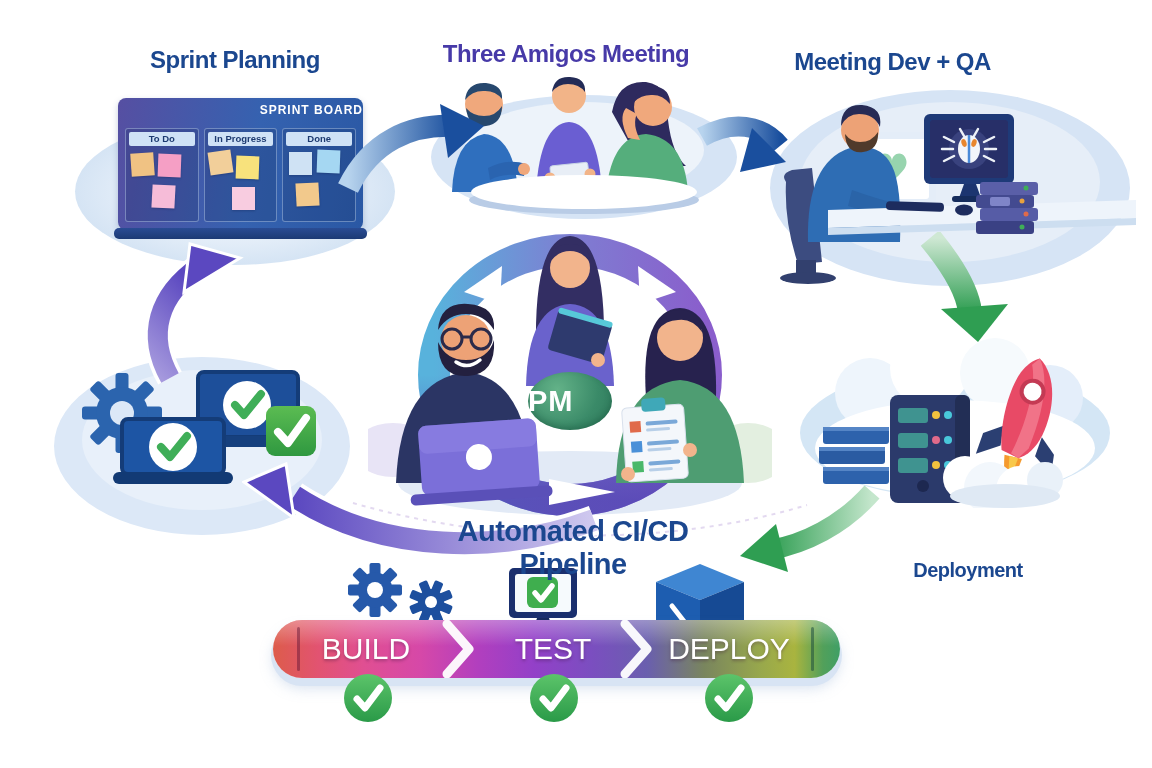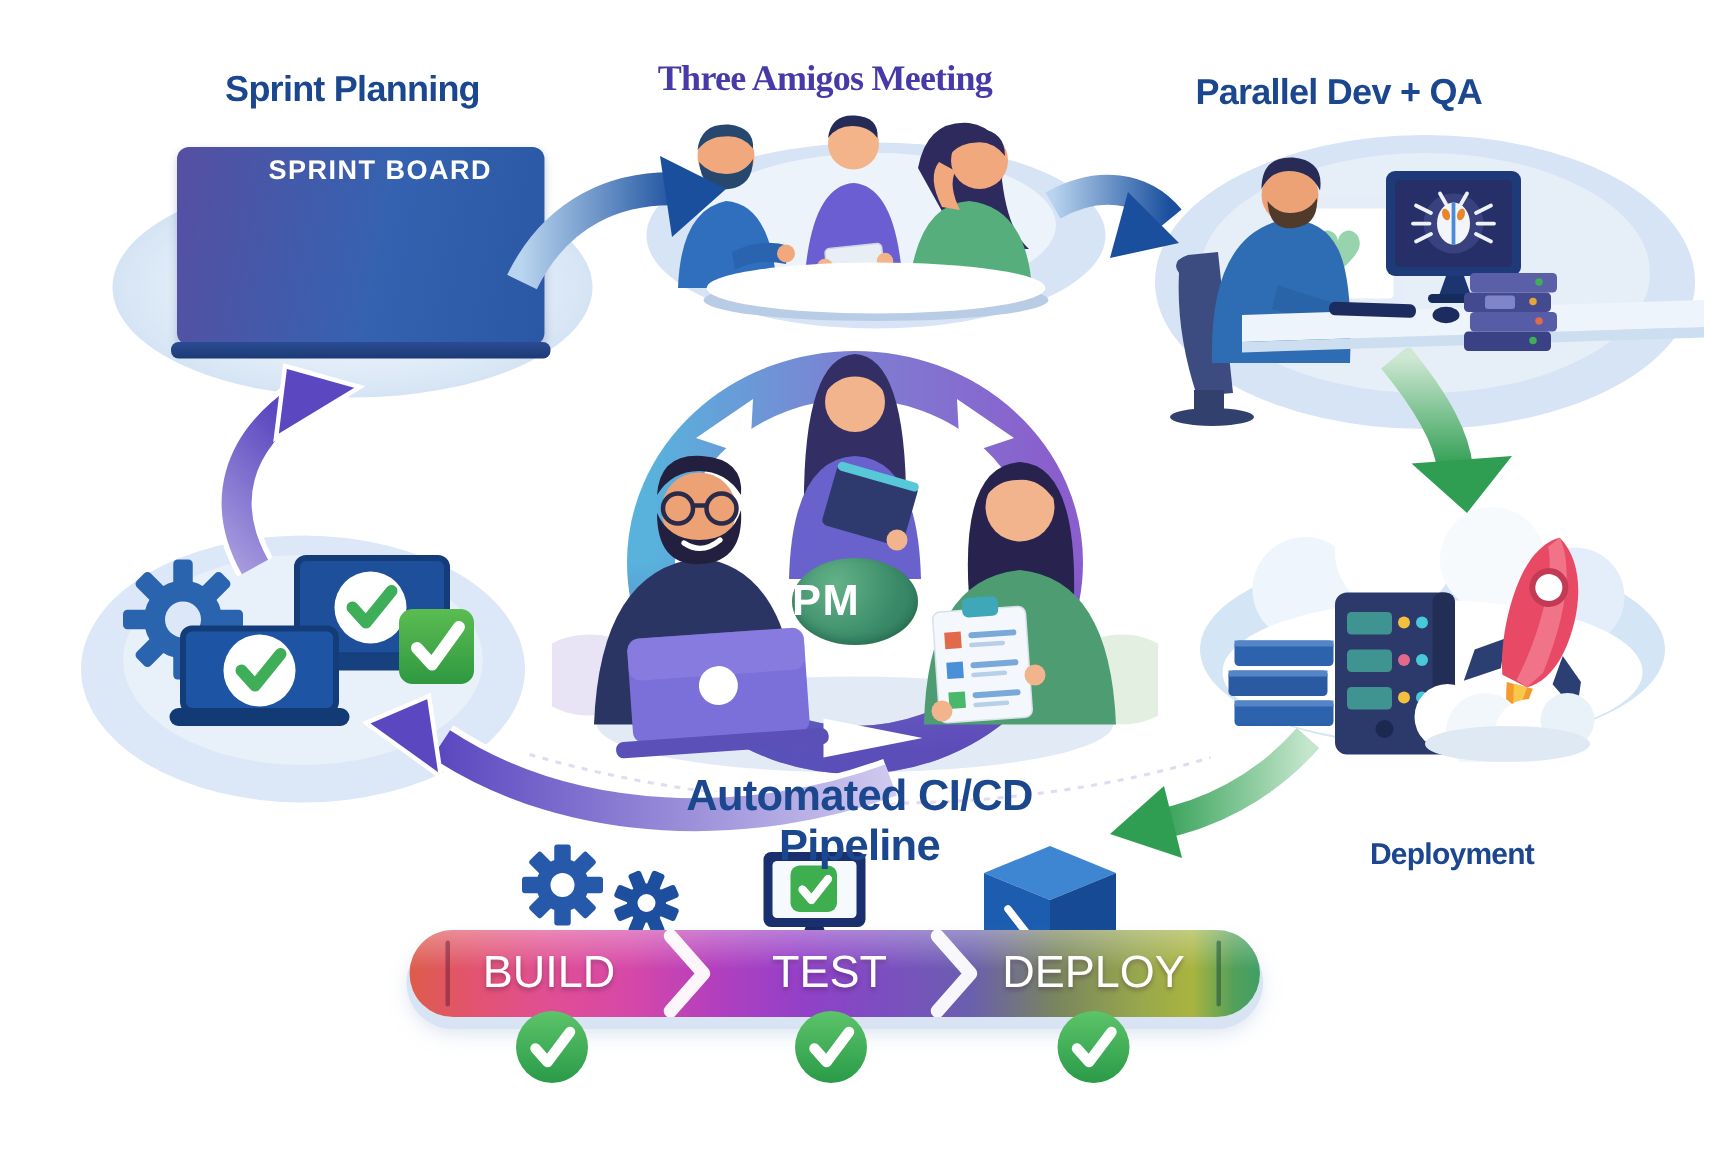--- a/index.html
+++ b/index.html
@@ -9,22 +9,22 @@
   .title{position:absolute;text-align:center;font-weight:bold;letter-spacing:-0.5px;
          color:#1b478f;font-size:24px;z-index:6;}
   .title.purple{color:#473aa8;}
   
   .sprint-blob{left:75px;top:118px;width:320px;height:147px;border-radius:50%;z-index:1;
     background:radial-gradient(closest-side,#e9f1fa 55%,#d5e4f4);}
   
   .board{left:118px;top:98px;width:245px;height:132px;border-radius:8px;z-index:3;
     background:linear-gradient(100deg,#564fa2,#3562b0 55%,#2a58a4);
     box-shadow:0 3px 6px rgba(30,60,120,.25);}
-  .board-title{position:absolute;top:5px;left:0;right:0;text-align:center;color:#fff;
-    font-weight:bold;font-size:18px;letter-spacing:1px;margin-left:26px;}
+  .board-title{position:absolute;top:5px;left:0;right:0;text-align:right;color:#fff;
+    font-weight:bold;font-size:12px;letter-spacing:1px;margin-left:26px;}
   .board-cols{position:absolute;top:30px;left:7px;right:7px;bottom:8px;display:flex;gap:5px;}
   .bcol{flex:1;background:rgba(18,40,92,.22);border:1px solid rgba(205,225,248,.4);
     border-radius:3px;position:relative;}
   .bcol-h{margin:3px;height:14px;background:#cfe2f6;border-radius:2px;text-align:center;
     font-size:9.5px;line-height:14px;font-weight:bold;color:#1c3a70;}
   .note{position:absolute;width:23px;height:23px;box-shadow:0 1px 2px rgba(10,20,60,.25);}
   .board-base{left:114px;top:228px;width:253px;height:11px;border-radius:5px;z-index:3;
     background:linear-gradient(#2a4c94,#1c3a74);}
   
   .pm{left:528px;top:372px;width:84px;height:58px;border-radius:50%;z-index:6;
@@ -88,24 +88,44 @@
         <stop offset="0" stop-color="#5bbc52"></stop>
           <stop offset="1" stop-color="#2f9840"></stop>
       </linearGradient>
     </defs>
   </svg>
 
   <div class="title" style="left:110px;top:46px;width:250px;">Sprint Planning</div>
   <div class="abs sprint-blob"></div>
   <div class="abs board">
     <div class="board-title">SPRINT BOARD</div>
+    <div class="board-cols">
+      <div class="bcol">
+        <div class="bcol-h">To Do</div>
+        <div class="note" style="left: 5px; top: 24px; transform: rotate(-4deg); background-color: rgb(240, 194, 131);"></div>
+        <div class="note" style="left: 32px; top: 25px; transform: rotate(2deg); background-color: rgb(245, 159, 197);"></div>
+        <div class="note" style="left: 26px; top: 56px; transform: rotate(3deg); background-color: rgb(246, 188, 216);"></div>
+      </div>
+      <div class="bcol">
+        <div class="bcol-h">In Progress</div>
+        <div class="note" style="left: 4px; top: 22px; transform: rotate(-8deg); background-color: rgb(242, 207, 154);"></div>
+        <div class="note" style="left: 31px; top: 27px; transform: rotate(2deg); background-color: rgb(248, 226, 124);"></div>
+        <div class="note" style="left: 27px; top: 58px; background-color: rgb(248, 204, 224);"></div>
+      </div>
+      <div class="bcol">
+        <div class="bcol-h">Done</div>
+        <div class="note" style="left: 6px; top: 23px; background-color: rgb(207, 226, 244);"></div>
+        <div class="note" style="left: 34px; top: 21px; transform: rotate(2deg); background-color: rgb(165, 215, 242);"></div>
+        <div class="note" style="left: 13px; top: 54px; transform: rotate(-3deg); background-color: rgb(242, 201, 140);"></div>
+      </div>
+    </div>
   </div>
   <div class="abs board-base"></div>
 
-  <div class="title purple" style="left:380px;top:40px;width:340px;font-family:Liberation Serif, serif;">Three Amigos Meeting</div>
+  <div class="title purple" style="left:396px;top:40px;width:340px;">Three Amigos Meeting</div>
   <svg class="abs" style="left:396px;top:72px;z-index:2" width="348" height="150" viewBox="0 0 348 150">
     <ellipse cx="188" cy="85" rx="153" ry="62" fill="#d6e4f5"></ellipse>
     <ellipse cx="188" cy="78" rx="120" ry="48" fill="#edf3fa"></ellipse>
     <g>
       <path d="M56,120 Q58,68 88,62 Q118,64 122,120 Z" fill="#2f6fbe"></path>
       <path d="M92,96 Q112,86 130,92 L128,104 Q108,100 94,108 Z" fill="#2a64b0"></path>
       <circle cx="128" cy="97" r="6" fill="#f0a87c"></circle>
       <circle cx="88" cy="32" r="19" fill="#f0a87c"></circle>
       <path d="M69,28 Q71,10 90,11 Q107,13 106,27 Q99,18 87,19 Q76,19 69,28Z" fill="#27486e"></path>
       <path d="M70,36 Q72,56 90,54 Q106,52 106,34 Q100,44 88,44 Q77,44 70,36Z" fill="#27486e"></path>
@@ -122,21 +142,21 @@
       <path d="M216,40 Q222,8 250,10 Q276,14 272,48 Q276,82 290,94 L246,94 Z" fill="#2e2a5e"></path>
       <circle cx="257" cy="35" r="19" fill="#f0a87c"></circle>
       <path d="M238,30 Q241,13 258,14 Q274,16 274,32 Q266,22 255,23 Q245,23 238,30Z" fill="#2e2a5e"></path>
       <path d="M210,120 Q216,64 250,62 Q288,66 292,120 Z" fill="#55ae7c"></path>
       <path d="M232,66 Q222,46 230,36 L241,42 Q236,52 244,68 Z" fill="#f0a87c"></path>
     </g>
     <ellipse cx="188" cy="128" rx="115" ry="14" fill="#b9cce6"></ellipse>
     <ellipse cx="188" cy="120" rx="113" ry="17" fill="#ffffff"></ellipse>
   </svg>
 
-  <div class="title" style="left:775px;top:48px;width:235px;">Parallel Dev + QA</div>
+  <div class="title" style="left:775px;top:48px;width:235px;">Meeting Dev + QA</div>
   <svg class="abs" style="left:768px;top:82px;z-index:2" width="368" height="210" viewBox="0 0 368 210">
     <ellipse cx="182" cy="106" rx="180" ry="98" fill="#d6e4f5"></ellipse>
     <ellipse cx="182" cy="100" rx="150" ry="80" fill="#e6eef8"></ellipse>
     <g>
       <rect x="80" y="50" width="88" height="78" rx="6" fill="#e4edf8"></rect>
       <rect x="87" y="57" width="74" height="60" rx="3" fill="#ffffff"></rect>
       <path d="M124,100 C114,90 106,84 111,75 C116,68 124,73 124,79
                C124,73 132,68 137,75 C142,84 134,90 124,100 Z" fill="#97d4ae"></path>
     </g>
     <g>

